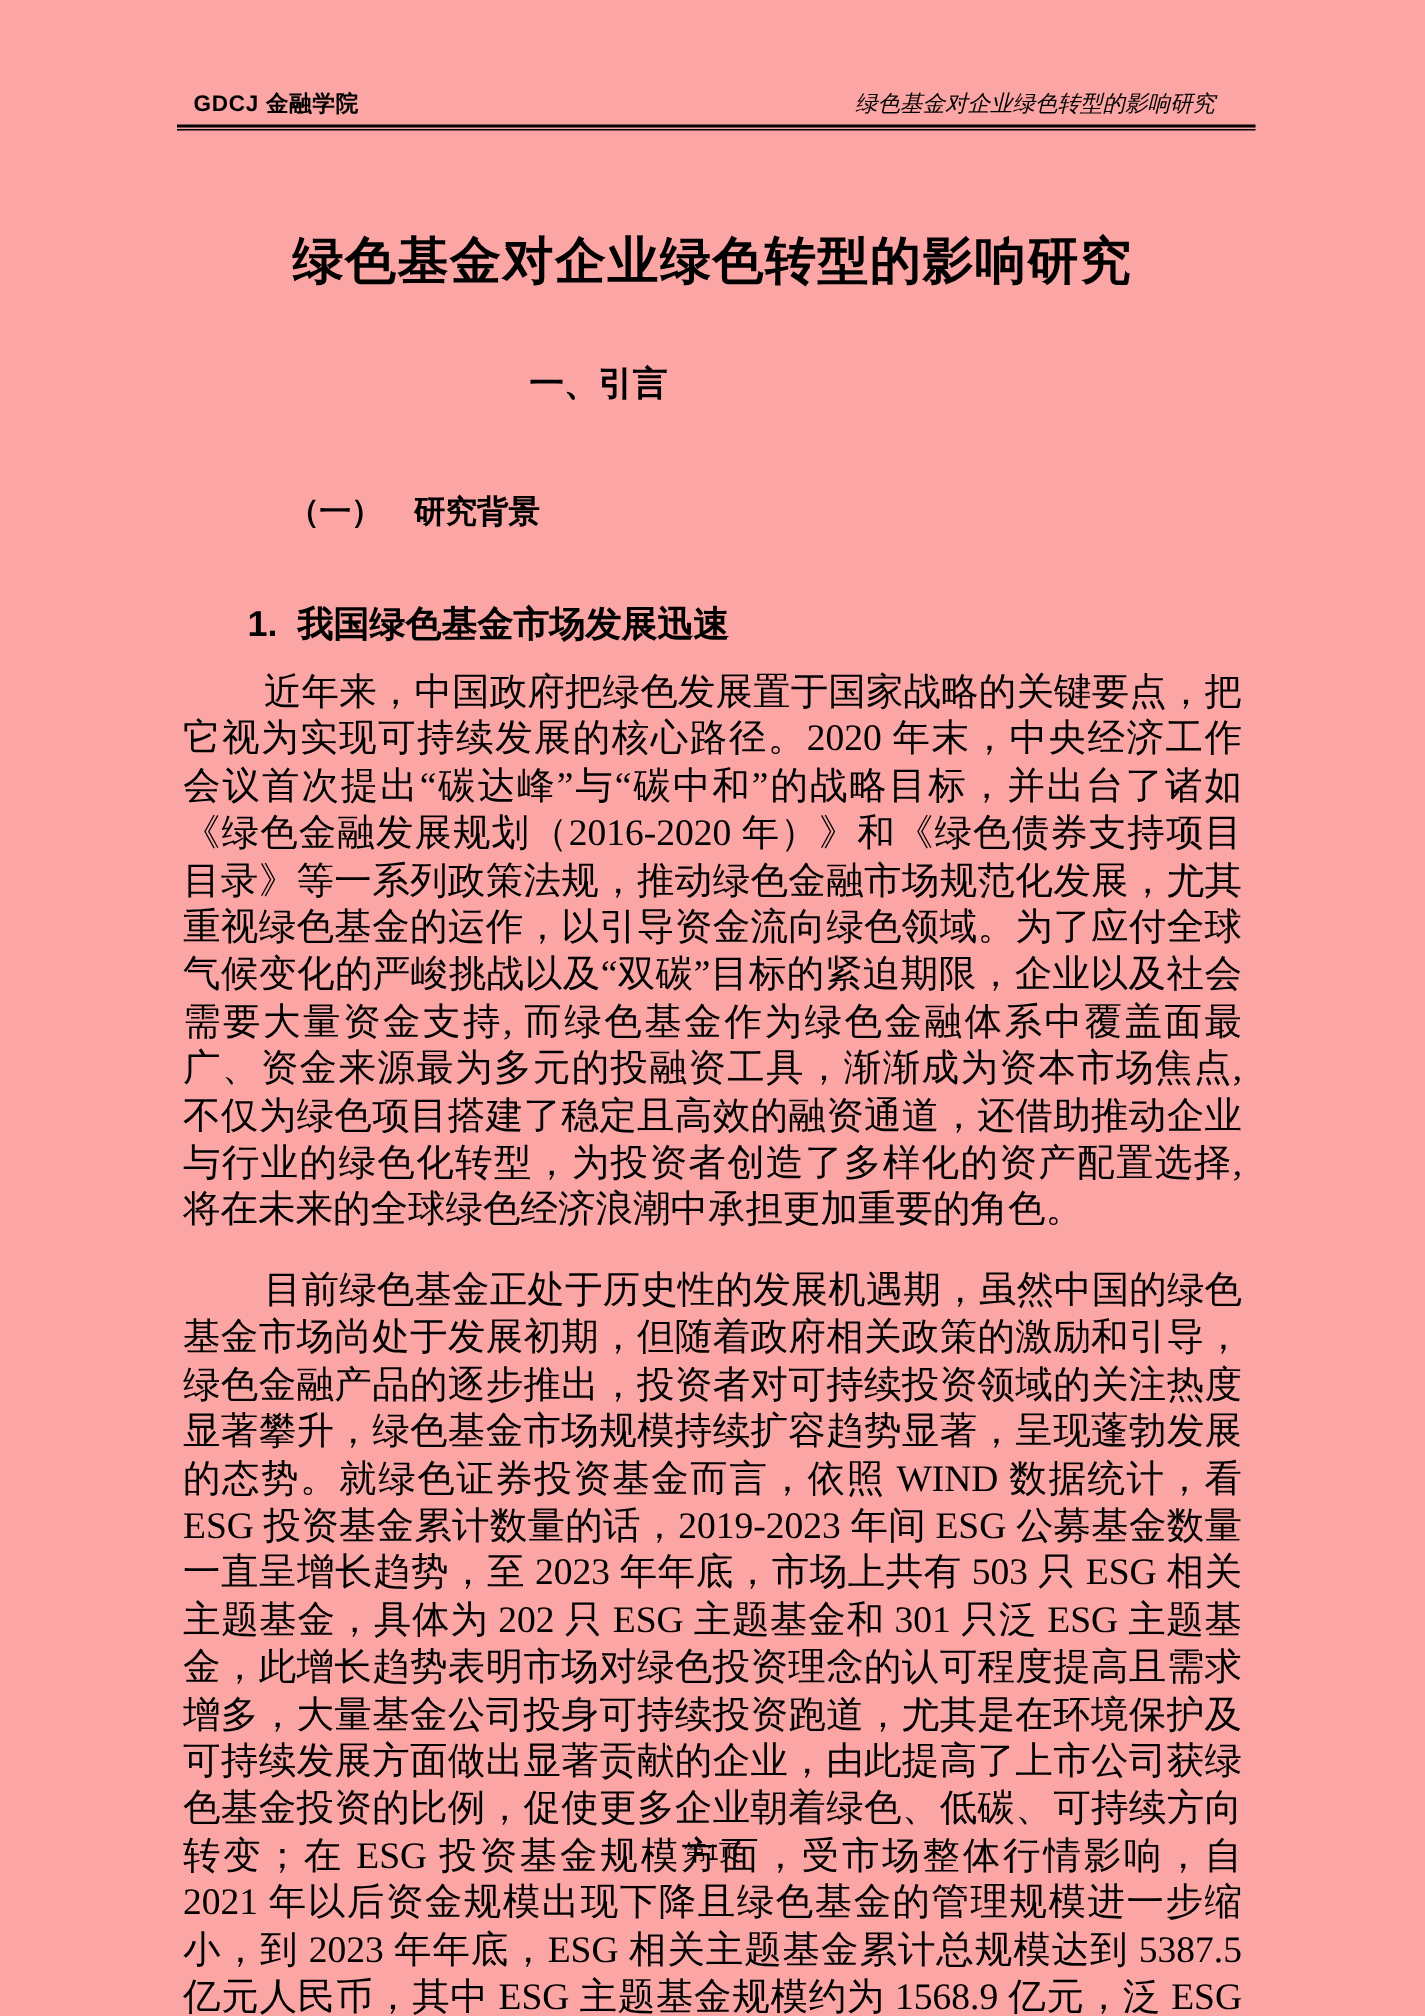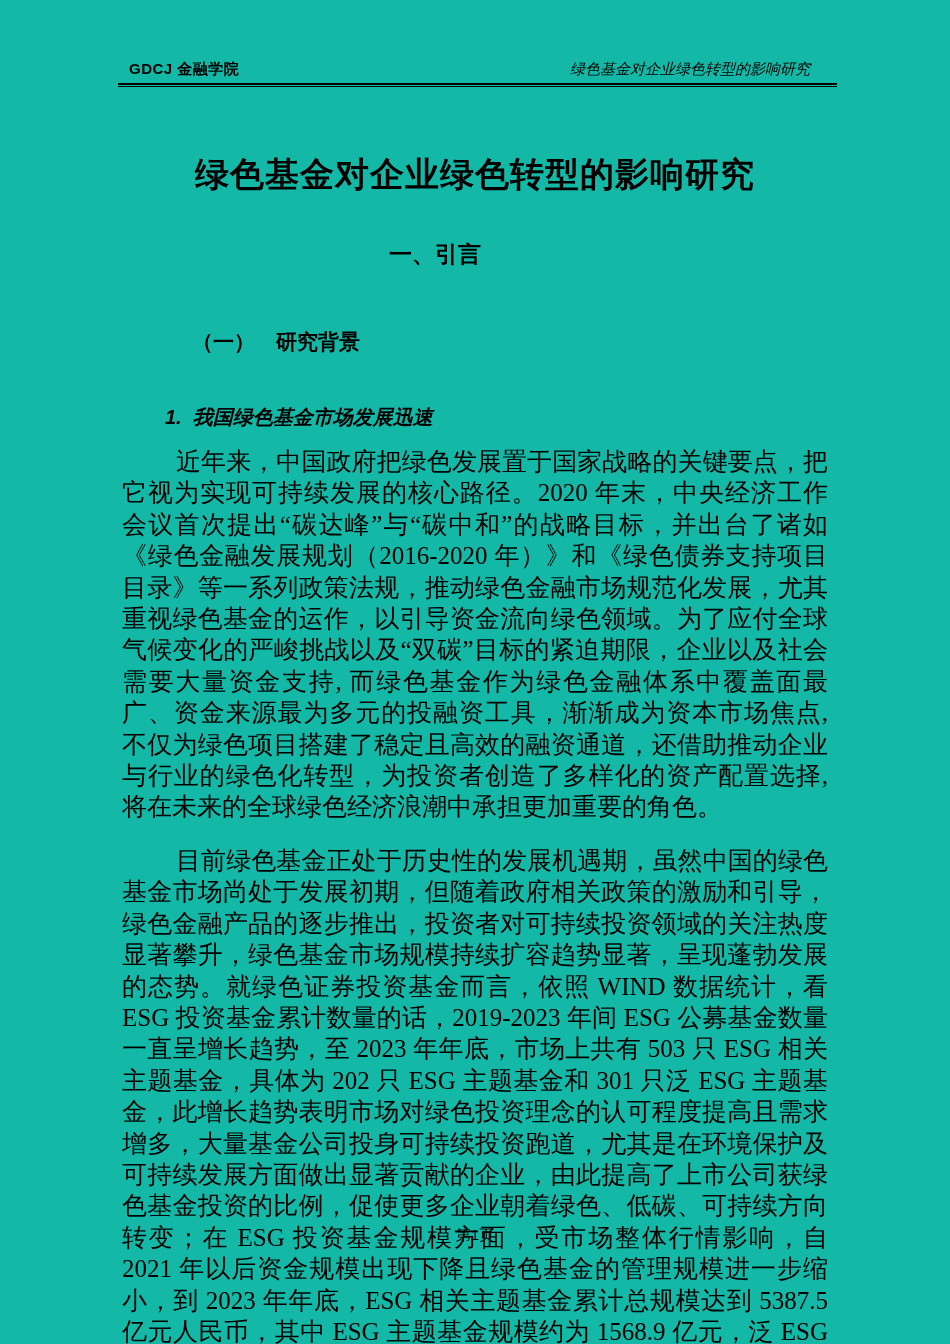--- a/index.html
+++ b/index.html
@@ -1,20 +1,20 @@
 <!DOCTYPE html>
 <html><head>
 <meta charset="utf-8">
 <style>
   html, body { margin: 0; padding: 0; background: #ffffff; }
   .page {
     position: relative;
     width: 950px;
     height: 1344px;
-    background: #14b8a6;
+    background: #fca5a5;
     color: #000000;
     overflow: hidden;
     font-family: "Liberation Serif", serif;
   }
   
   .header {
     position: absolute;
     left: 118px;
     top: 60px;
     width: 719px;
@@ -54,49 +54,47 @@
     line-height: 42px;
     letter-spacing: 1px;
     margin: 0;
   }
   .section-heading {
     position: absolute;
     top: 240px;
     left: 0;
     width: 798px;
     text-align: center;
-    font-family: Liberation Serif, serif;
+    font-family: Liberation Sans, sans-serif;
     font-weight: bold;
     font-size: 23px;
     line-height: 30px;
     margin: 0;
-    padding-left: 36px;
   }
   .subsection-heading {
     position: absolute;
     top: 327px;
     left: 192px;
     font-family: "Liberation Sans", sans-serif;
     font-weight: bold;
     font-size: 21px;
     line-height: 30px;
     margin: 0;
     white-space: pre-wrap;
   }
   .numbered-heading {
     position: absolute;
     top: 403px;
     left: 165px;
     font-family: "Liberation Sans", sans-serif;
     font-weight: bold;
-    font-size: 20px;
+    font-size: 24px;
     line-height: 28px;
     margin: 0;
     white-space: pre-wrap;
-    font-style: italic;
   }
 
   
   .body-text {
     position: absolute;
     top: 446px;
     left: 122px;
     width: 706px;
   }
   .body-text p {

